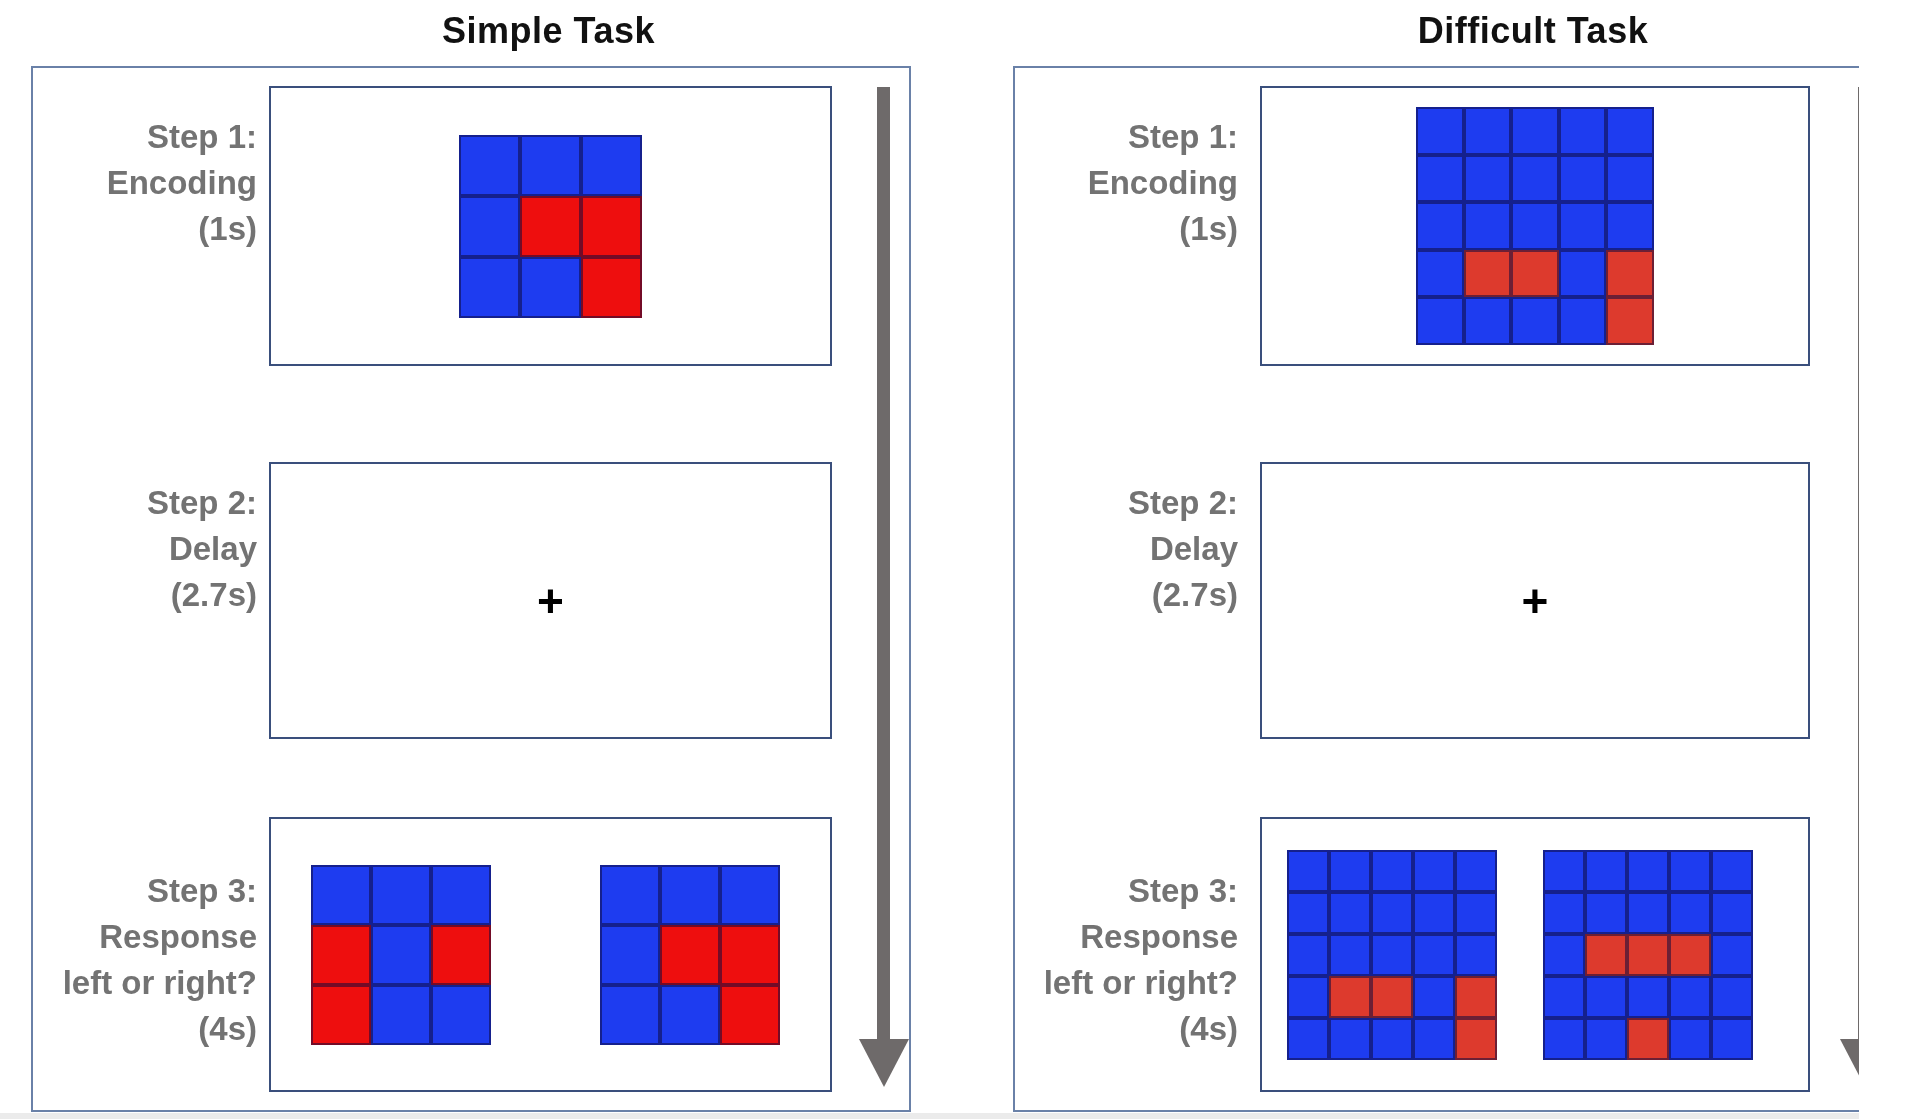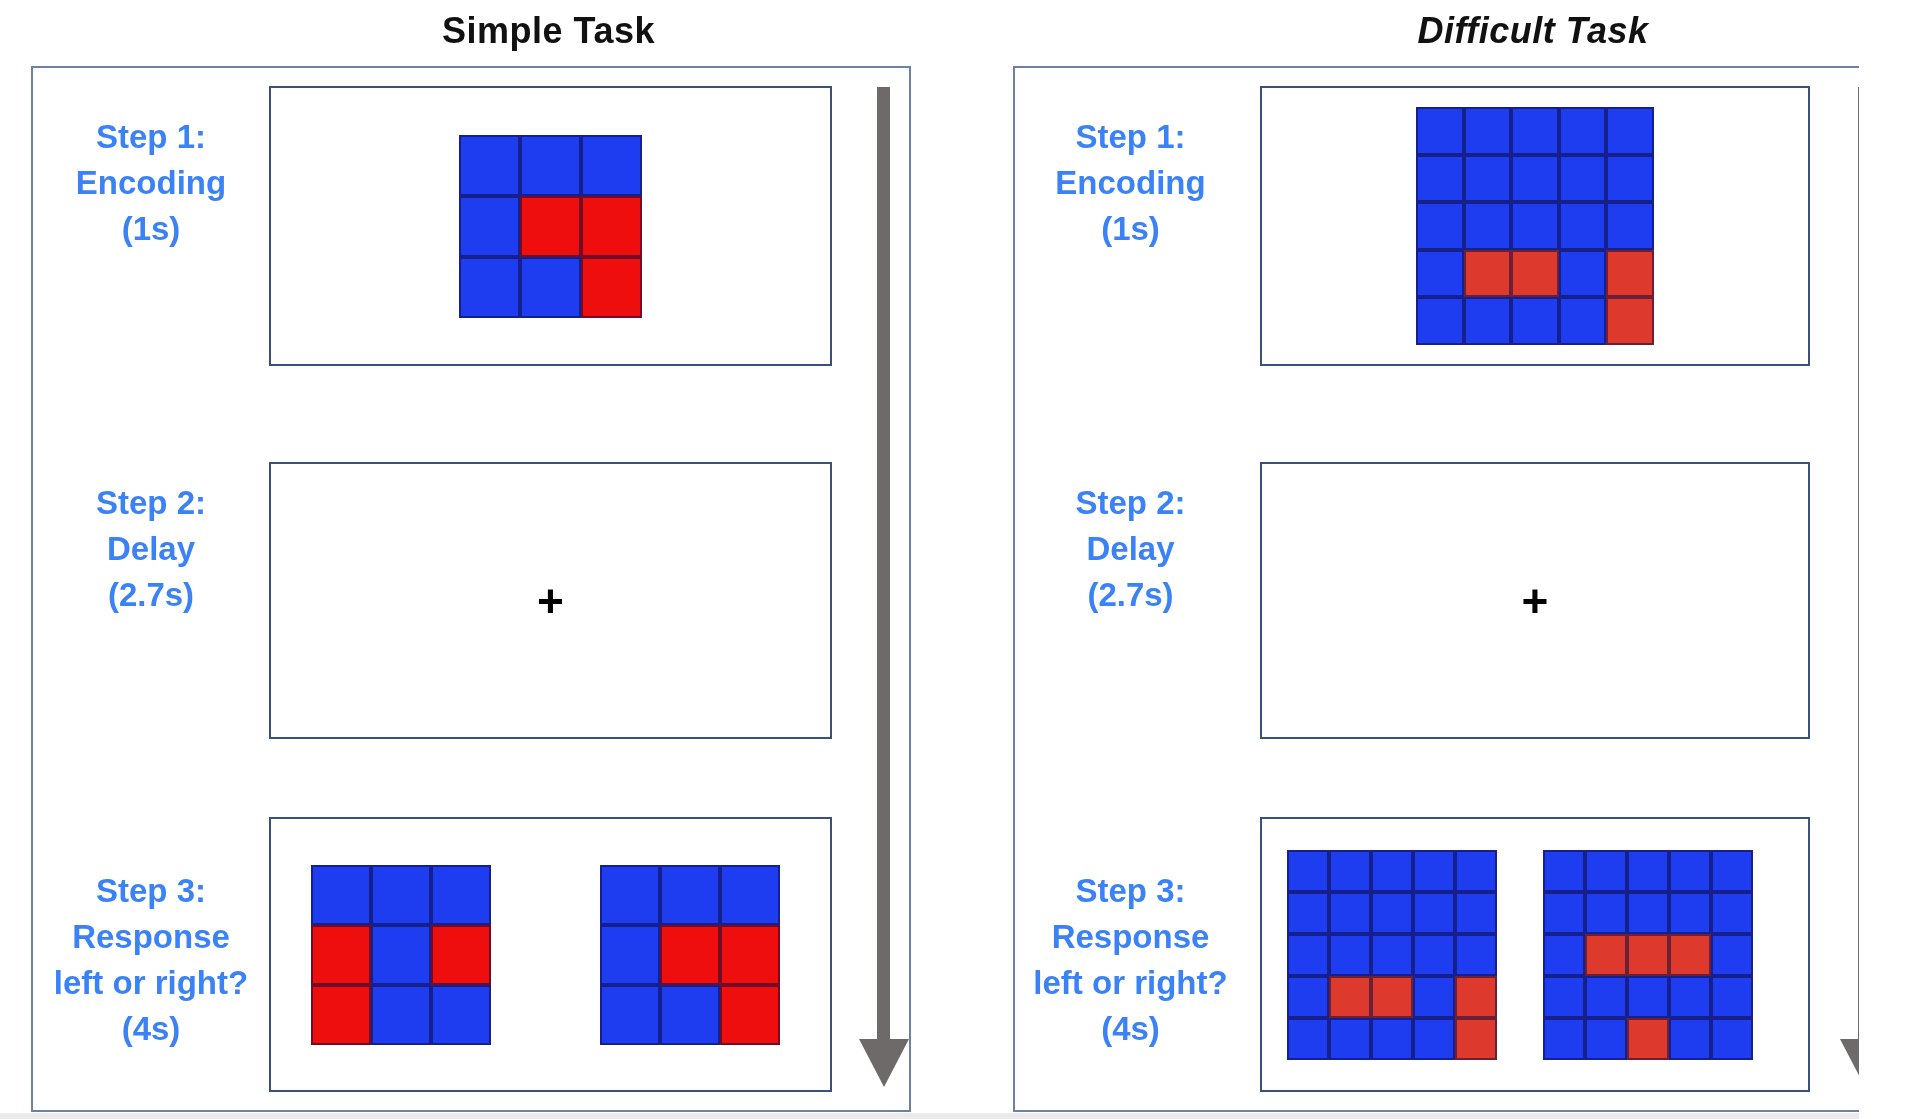--- a/index.html
+++ b/index.html
@@ -2,27 +2,27 @@
 <html><head>
 <meta charset="utf-8">
 <style>
   * { margin:0; padding:0; box-sizing:border-box; }
   html,body { background:#ffffff; }
   body { font-family:"Liberation Sans", sans-serif; }
   .fig { position:relative; width:1859px; height:1119px; background:#ffffff; overflow:hidden; }
 
   .title { position:absolute; top:10px; font-weight:bold; font-size:36px; color:#111; text-align:center; letter-spacing:0.5px; }
   .t-simple { left:267px; width:563px; }
-  .t-difficult { left:1258px; width:550px;font-style:italic; }
+  .t-difficult { left:1258px; width:550px; }
 
   .panel { position:absolute; top:66px; height:1046px; border:2px solid #6a81a8; background:#fff; }
   .p-left  { left:31px;  width:880px; }
   .p-right { left:1013px; width:882px; }
 
-  .step-label { position:absolute; text-align:center; font-weight:bold; font-size:33px; line-height:46px; color:#3b82f6; }
+  .step-label { position:absolute; text-align:right; font-weight:bold; font-size:33px; line-height:46px; color:#737373; }
   .p-left  .step-label { left:12px; width:212px; }
   .p-right .step-label { left:8px;  width:215px; }
   .sl-1 { top:46px; }
   .sl-2 { top:412px; }
   .sl-3 { top:800px; }
 
   .screen { position:absolute; border:2px solid #3a4f7c; background:#fff; }
   .p-left  .screen { left:236px; width:563px; }
   .p-right .screen { left:245px; width:550px; }
   .sc-1 { top:18px;  height:280px; display:flex; align-items:center; justify-content:center; }

